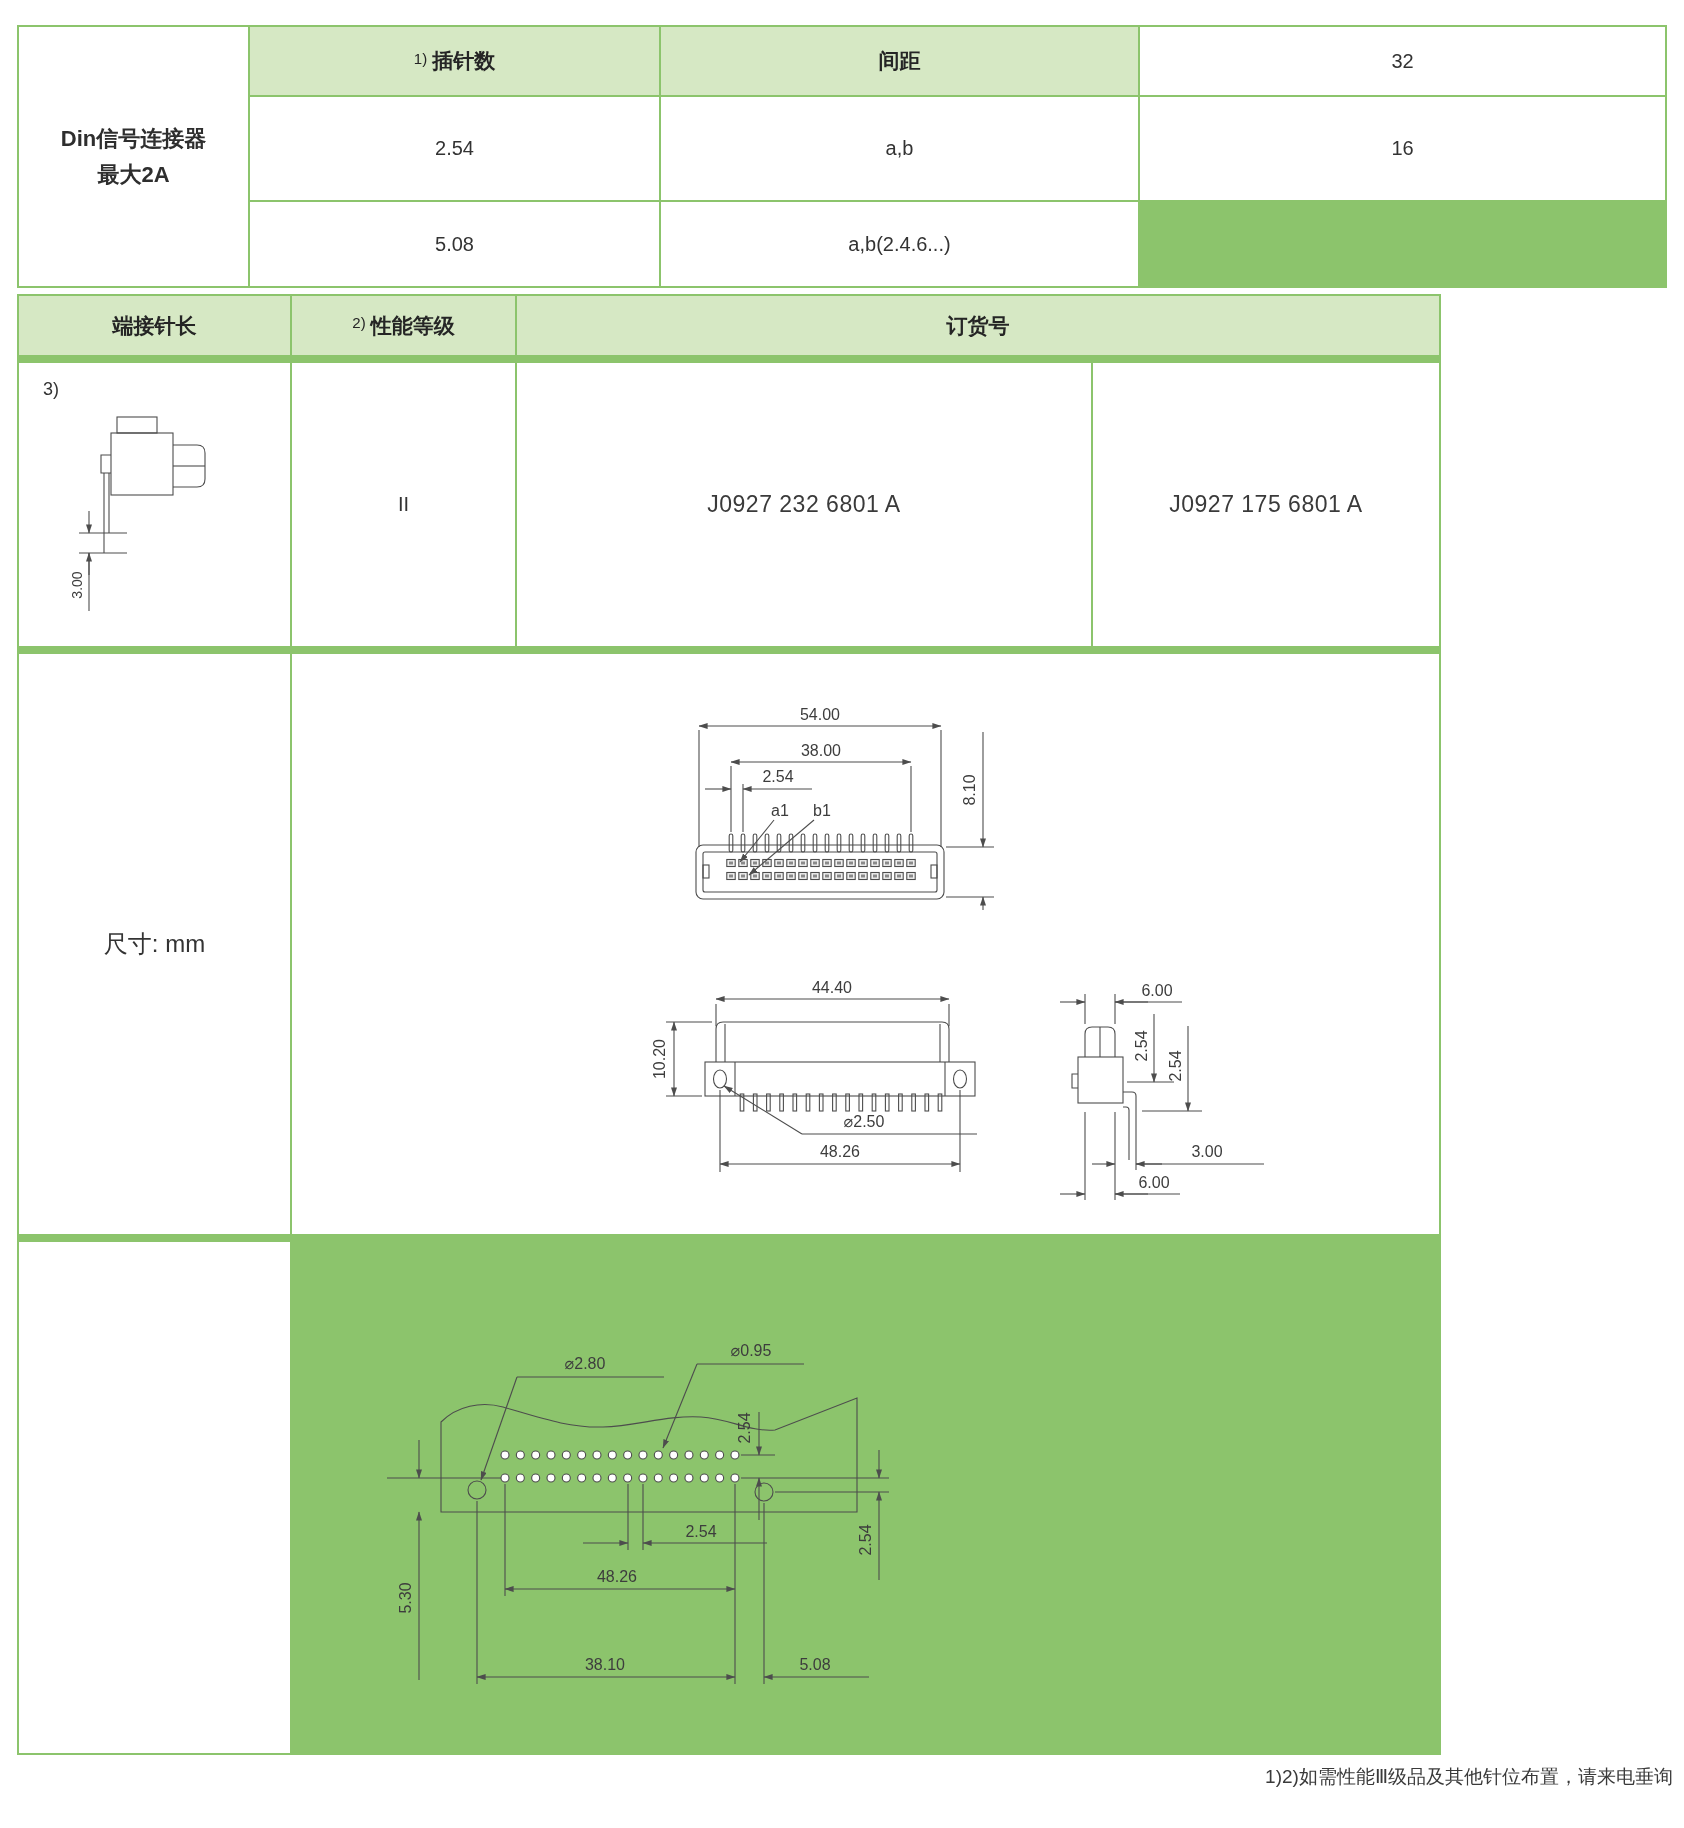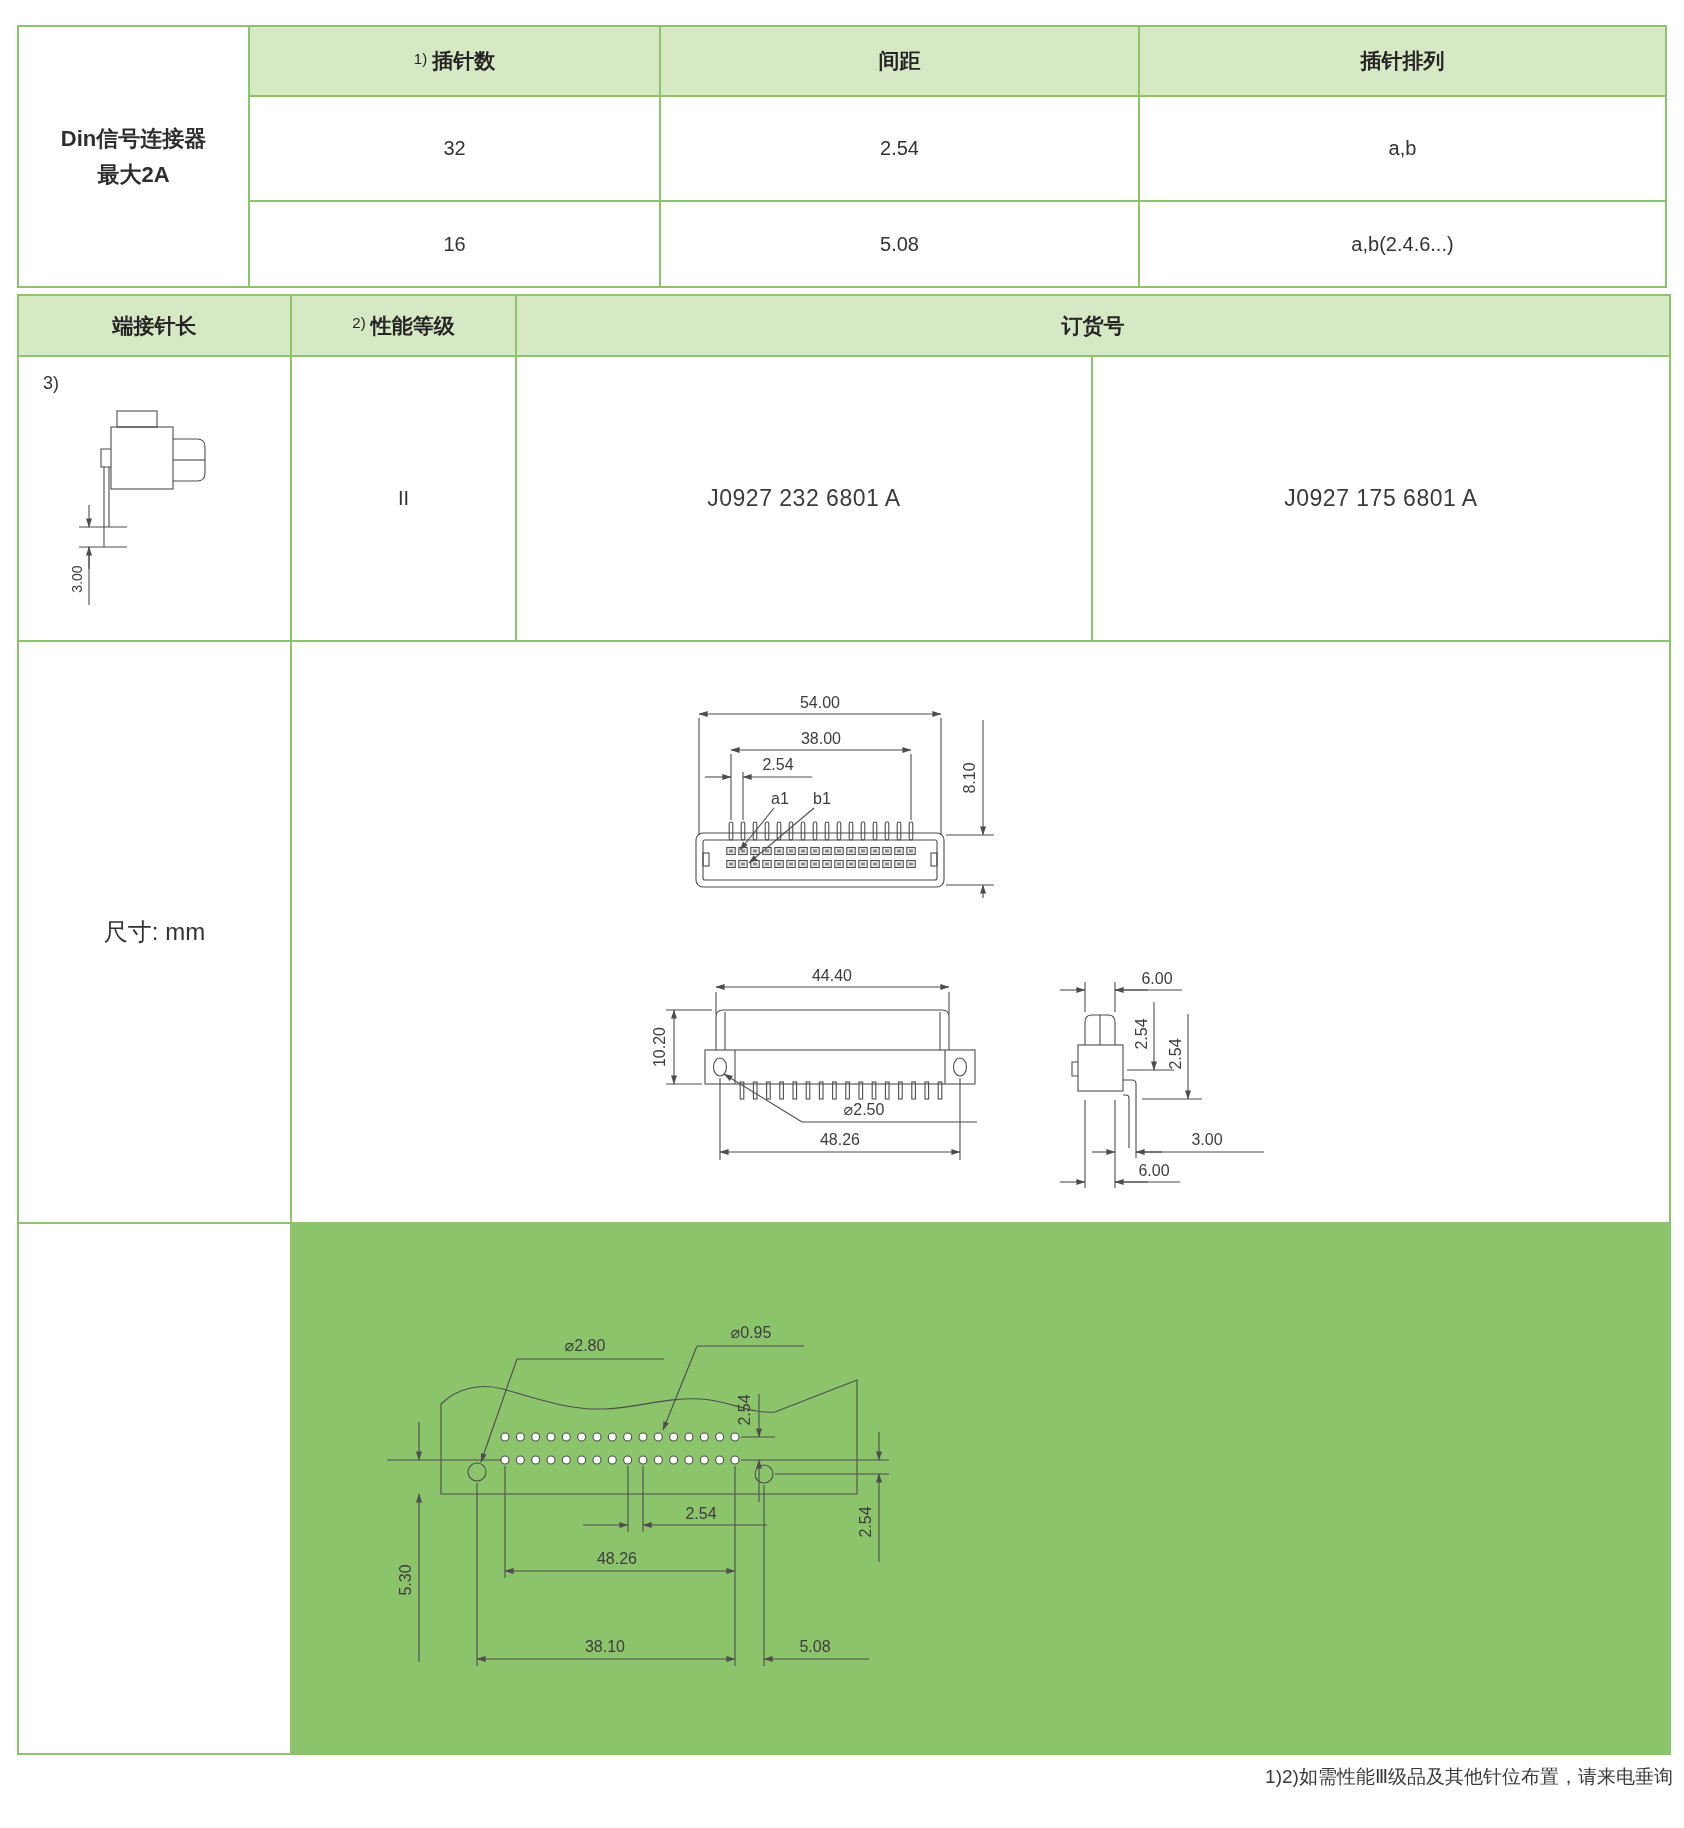--- a/index.html
+++ b/index.html
@@ -2,21 +2,21 @@
 <html><head>
 <meta charset="utf-8">
 <style>
   html,body{margin:0;padding:0;background:#ffffff;}
   .page{position:relative;width:1684px;height:1828px;background:#fff;
         font-family:"Liberation Sans","DejaVu Sans",sans-serif;color:#2e2e2e;overflow:hidden;}
   
   .band{position:absolute;left:17px;background:#8cc46c;padding:2px;box-sizing:border-box;}
   .band-top{top:25px;width:1650px;height:263px;display:grid;
             grid-template-columns:229px 409px 477px 1fr;grid-template-rows:68px 103px 1fr;gap:2px;}
-  .band-main{top:294px;width:1654px;height:1461px;display:grid;grid-template-rows:59px 283px 580px 1fr;row-gap:2px;}
+  .band-main{top:294px;width:1424px;height:1461px;display:grid;grid-template-rows:59px 283px 580px 1fr;row-gap:8px;}
   .row{display:grid;column-gap:2px;background:#8cc46c;}
   .row-hdr2{grid-template-columns:271px 223px 1fr;}
   .row-order{grid-template-columns:271px 223px 574px 1fr;}
   .row-wide{grid-template-columns:271px 1fr;}
   .cell{background:#fff;display:flex;align-items:center;justify-content:center;text-align:center;position:relative;}
   .hdr{background:#d6e8c4;font-weight:bold;font-size:21px;color:#252525;}
   .sup{font-size:15px;font-weight:normal;position:relative;top:-3px;margin-right:5px;}
   .prod{grid-row:1/4;font-weight:bold;font-size:22px;line-height:1.6;}
   .val{font-size:20px;color:#333;}
   .order-no{font-size:23px;color:#3a3a3a;letter-spacing:0.5px;}
@@ -56,23 +56,20 @@
         <div>Din信号连接器</div>
         <div>最大2A</div>
       </div>
     </div>
     <div class="cell hdr">
       <span class="sup">1)</span>
       <span>插针数</span>
     </div>
     <div class="cell hdr">
       <span>间距</span>
-    </div>
-    <div class="cell hdr">
-      <span>插针排列</span>
     </div>
 
     <div class="cell val">32</div>
     <div class="cell val">2.54</div>
     <div class="cell val">a,b</div>
 
     <div class="cell val">16</div>
     <div class="cell val">5.08</div>
     <div class="cell val">a,b(2.4.6...)</div>
   </div>

